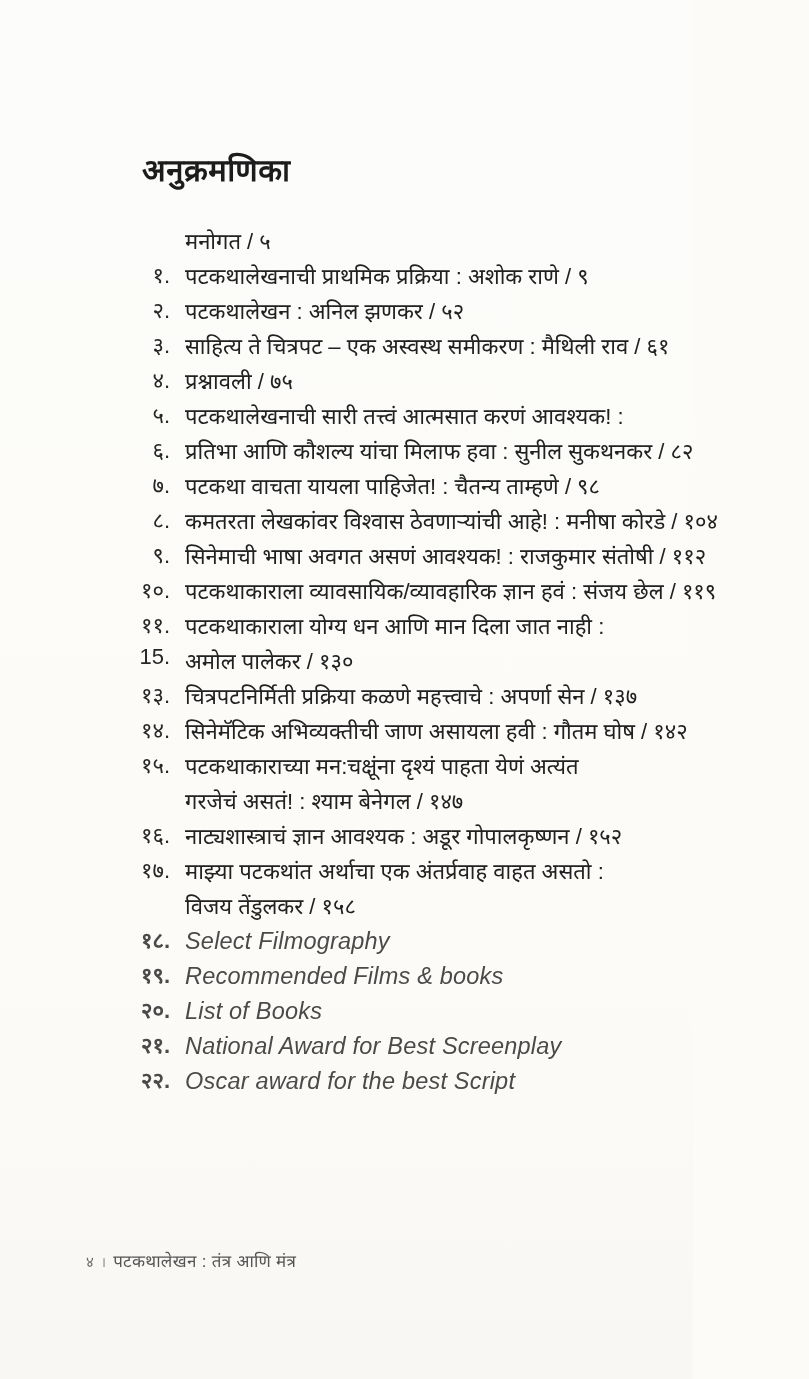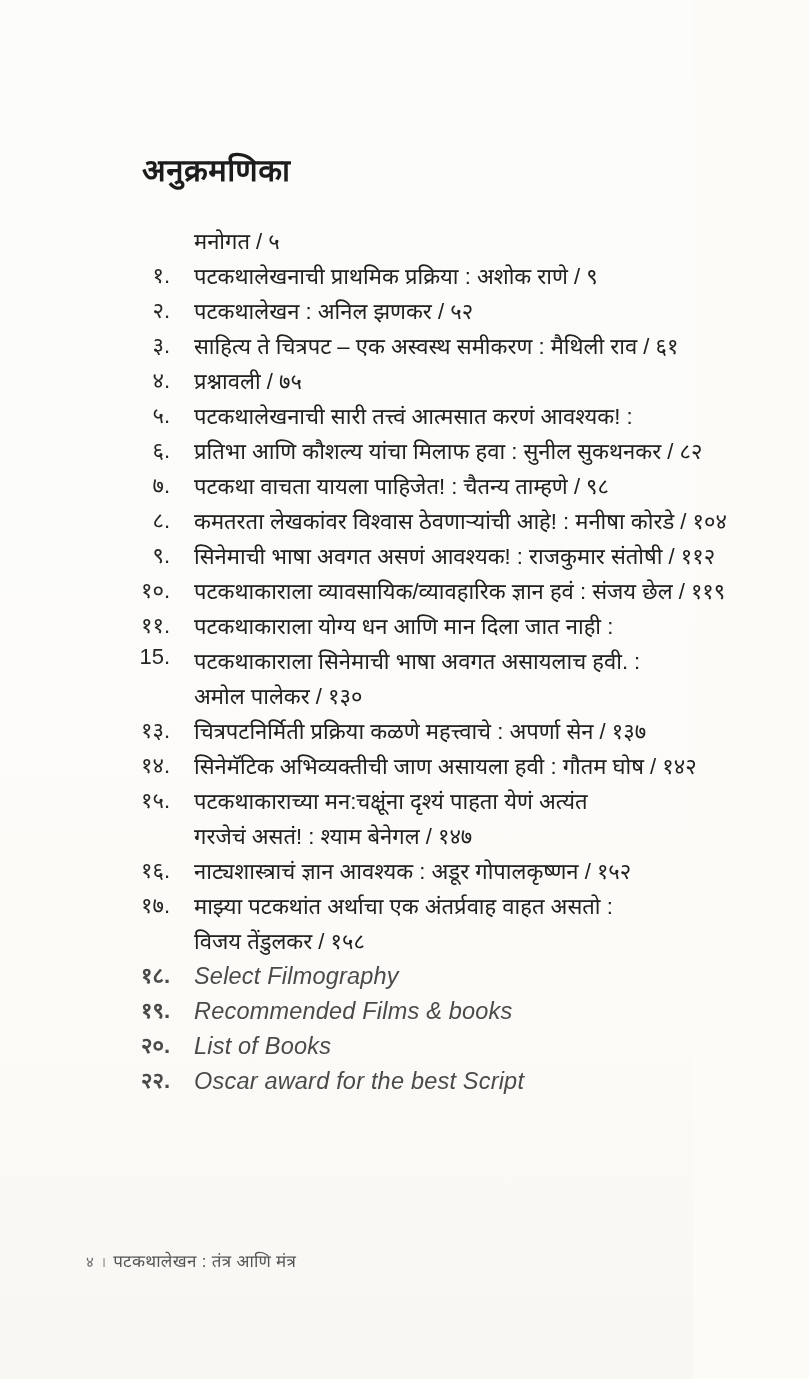--- a/index.html
+++ b/index.html
@@ -21,21 +21,21 @@
   }
   .toc{
     position:absolute;left:130px;top:224px;right:8px;
     font-size:22px;font-weight:500;
   }
   .toc-row{display:flex;}
   .num{
     flex:0 0 40px;text-align:right;
     color:#262626;
   }
-  .txt{margin-left:24px;flex:1;min-width:0;}
+  .txt{margin-left:15px;flex:1;min-width:0;}
   .line{
     height:35px;line-height:35px;white-space:nowrap;
   }
   .toc-row.latin{color:#4a4a4a;font-weight:400;}
   .toc-row.latin .num{color:#4a4a4a;font-weight:700;}
   .toc-row.latin .line{font-size:23.5px;letter-spacing:0.2px;font-style:italic;}
   .footer{
     position:absolute;left:86px;top:1249px;
     font-size:17px;color:#5d5d5d;font-weight:400;
     display:flex;align-items:baseline;
@@ -121,21 +121,20 @@
       </div>
       <div class="toc-row">
         <span class="num">११.</span>
         <span class="txt">
           <div class="line">पटकथाकाराला योग्य धन आणि मान दिला जात नाही :</div>
         </span>
       </div>
       <div class="toc-row">
         <span class="num">15.</span>
         <span class="txt">
-          <div class="line">पटकथाकाराला सिनेमाची भाषा अवगत असायलाच हवी. :</div>
           <div class="line">अमोल पालेकर / १३०</div>
         </span>
       </div>
       <div class="toc-row">
         <span class="num">१३.</span>
         <span class="txt">
           <div class="line">चित्रपटनिर्मिती प्रक्रिया कळणे महत्त्वाचे : अपर्णा सेन / १३७</div>
         </span>
       </div>
       <div class="toc-row">
@@ -173,20 +172,26 @@
       <div class="toc-row latin">
         <span class="num">१९.</span>
         <span class="txt">
           <div class="line">Recommended Films &amp; books</div>
         </span>
       </div>
       <div class="toc-row latin">
         <span class="num">२०.</span>
         <span class="txt">
           <div class="line">List of Books</div>
+        </span>
+      </div>
+      <div class="toc-row latin">
+        <span class="num">२१.</span>
+        <span class="txt">
+          <div class="line">National Award for Best Screenplay</div>
         </span>
       </div>
       <div class="toc-row latin">
         <span class="num">२२.</span>
         <span class="txt">
           <div class="line">Oscar award for the best Script</div>
         </span>
       </div>
     </div>
 

